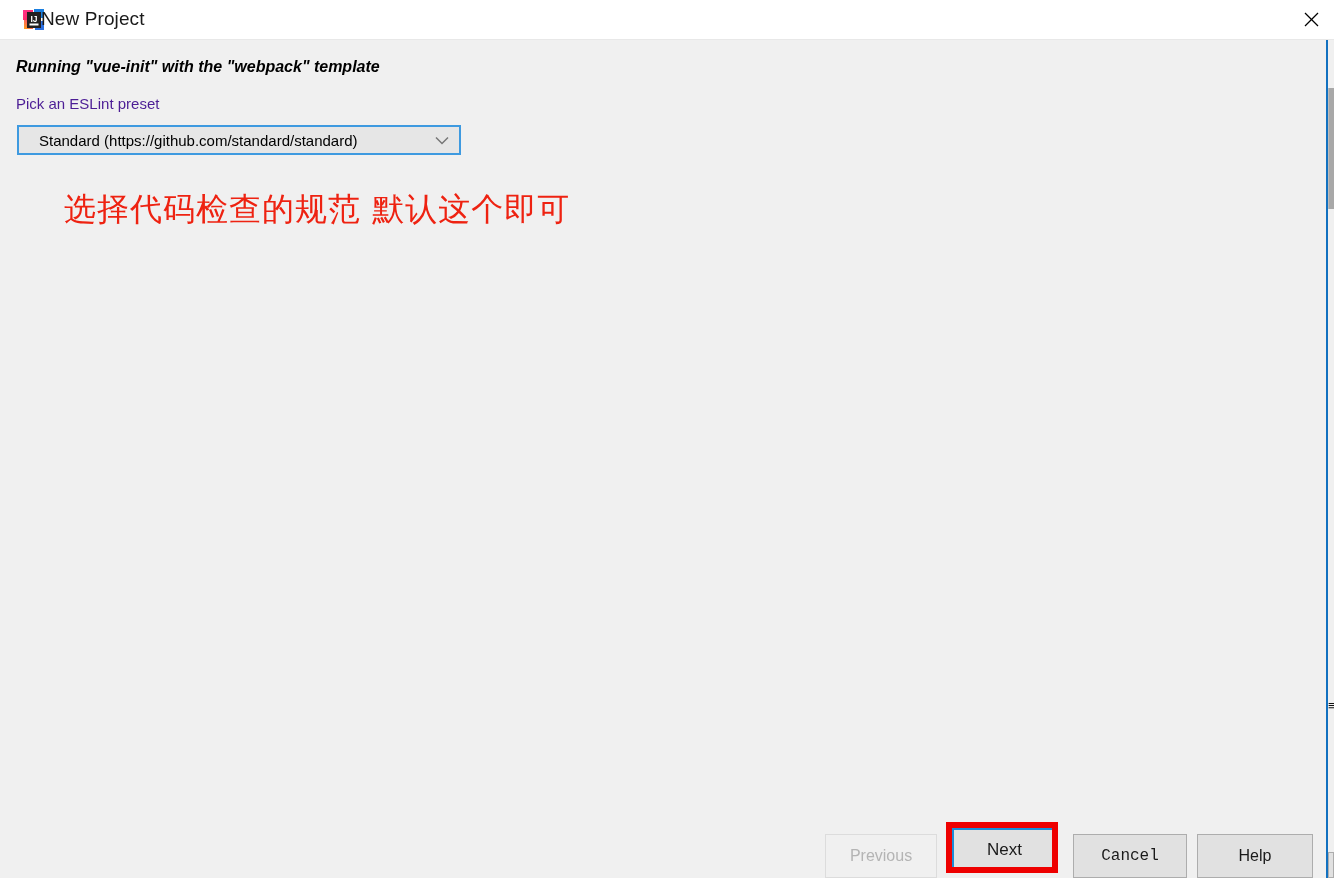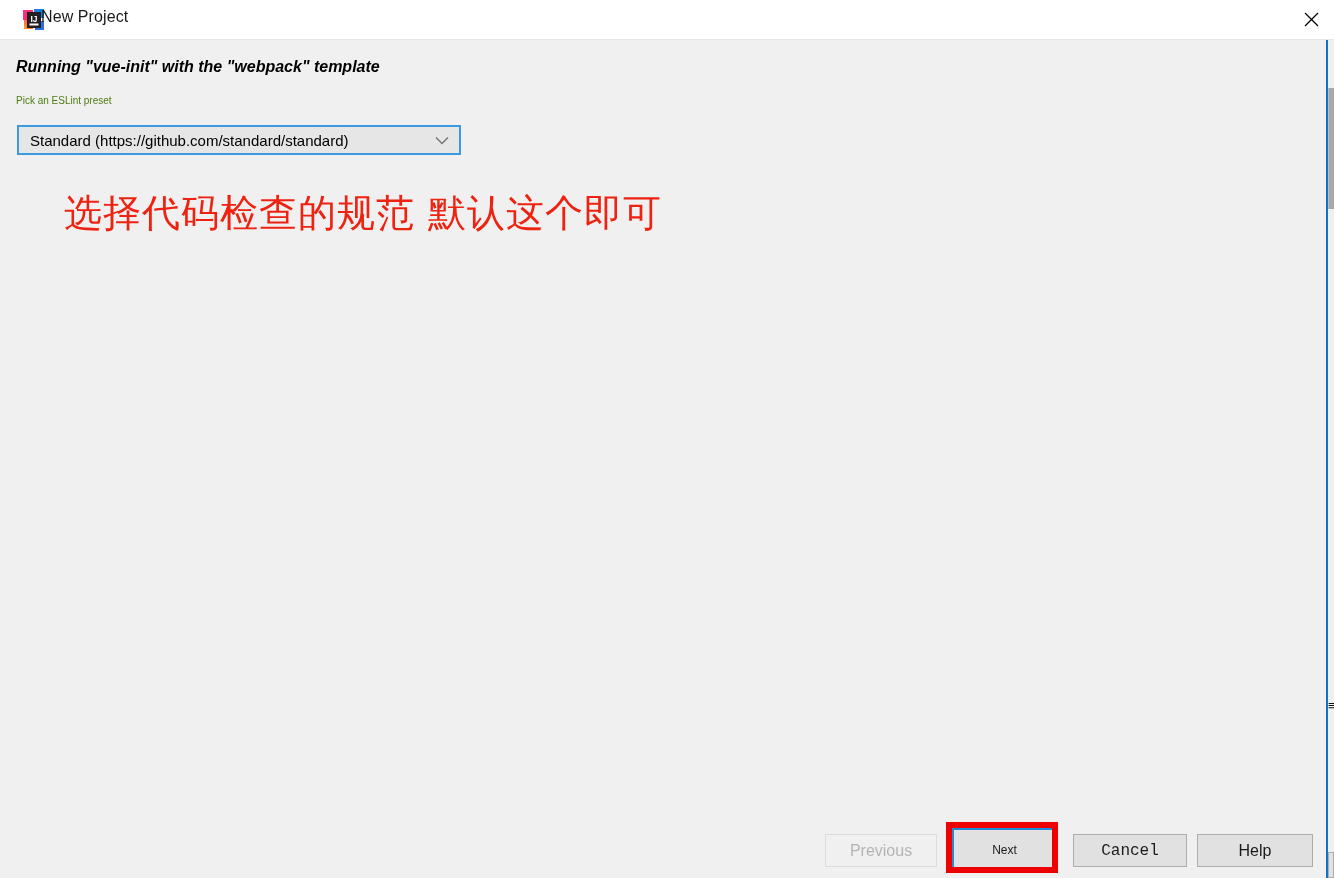--- a/index.html
+++ b/index.html
@@ -36,21 +36,21 @@
     box-sizing: border-box;
   }
   #app-icon {
     position: absolute;
     left: 11px; top: 9px;
     width: 22px; height: 22px; margin-left: 12px;
   }
   #title-text {
     position: absolute;
     left: 41px; top: 8px;
-    font-size: 16px;
+    font-size: 19px;
     color: #1a1a1a;
     letter-spacing: 0.1px;
     white-space: nowrap;
   }
   #close-button {
     position: absolute;
     right: 0px; top: 0px;
     width: 46px; height: 39px;
     display: flex;
     align-items: center;
@@ -73,58 +73,58 @@
     left: 16px; top: 18px;
     font-size: 16px;
     font-style: italic;
     color: #000000;
     white-space: nowrap;
     font-weight: 600;
   }
   .pick-label {
     position: absolute;
     left: 16px; top: 55px;
-    font-size: 10px;
-    color: #4d7c0f;
+    font-size: 15px;
+    color: #4c1d95;
     white-space: nowrap;
   }
 
   
   #preset-combo {
     position: absolute;
     left: 17px; top: 85px;
     width: 444px;
     height: 30px;
     background: #e6e6e6;
     border: 2px solid #3e9ae0;
     box-sizing: border-box;
     display: flex;
     align-items: center;
     cursor: default;
   }
   #preset-value {
     flex: 1;
-    padding-left: 11px;
+    padding-left: 20px;
     font-size: 15px;
     color: #000;
     white-space: nowrap;
     overflow: hidden;
   }
   #preset-arrow {
     width: 34px;
     display: flex;
     align-items: center;
     justify-content: center;
   }
 
   
   #annotation-text {
     position: absolute;
     left: 64px; top: 148px;
-    font-size: 38px;
+    font-size: 32px;
     color: #ee2211;
     white-space: nowrap;
     font-family: "DejaVu Sans", sans-serif;
     letter-spacing: 1px;
   }
 
   
   #right-divider {
     position: absolute;
     left: 1326px; top: 40px;
@@ -166,21 +166,21 @@
     width: 6px;
     height: 26px;
     background: #e1e1e1;
     border: 1px solid #adadad;
     box-sizing: border-box;
   }
 
   
   .dlg-button {
     position: absolute;
-    height: 33px;
+    height: 44px;
     background: #e1e1e1;
     border: 1px solid #adadad;
     box-sizing: border-box;
     display: flex;
     align-items: center;
     justify-content: center;
     font-size: 16px;
     color: #1a1a1a;
     cursor: default;
     white-space: nowrap;
@@ -200,21 +200,21 @@
     position: absolute;
     left: 951px; top: 827px;
     width: 107px;
     height: 46px;
     border: 3px solid #1a8cd8;
     background: #e1e1e1;
     box-sizing: border-box;
     display: flex;
     align-items: center;
     justify-content: center;
-    font-size: 12px;
+    font-size: 17px;
     color: #1a1a1a;
     cursor: default;
     text-align: center;
   }
 
   
   #next-highlight-box {
     position: absolute;
     left: 946px; top: 822px;
     width: 112px;

